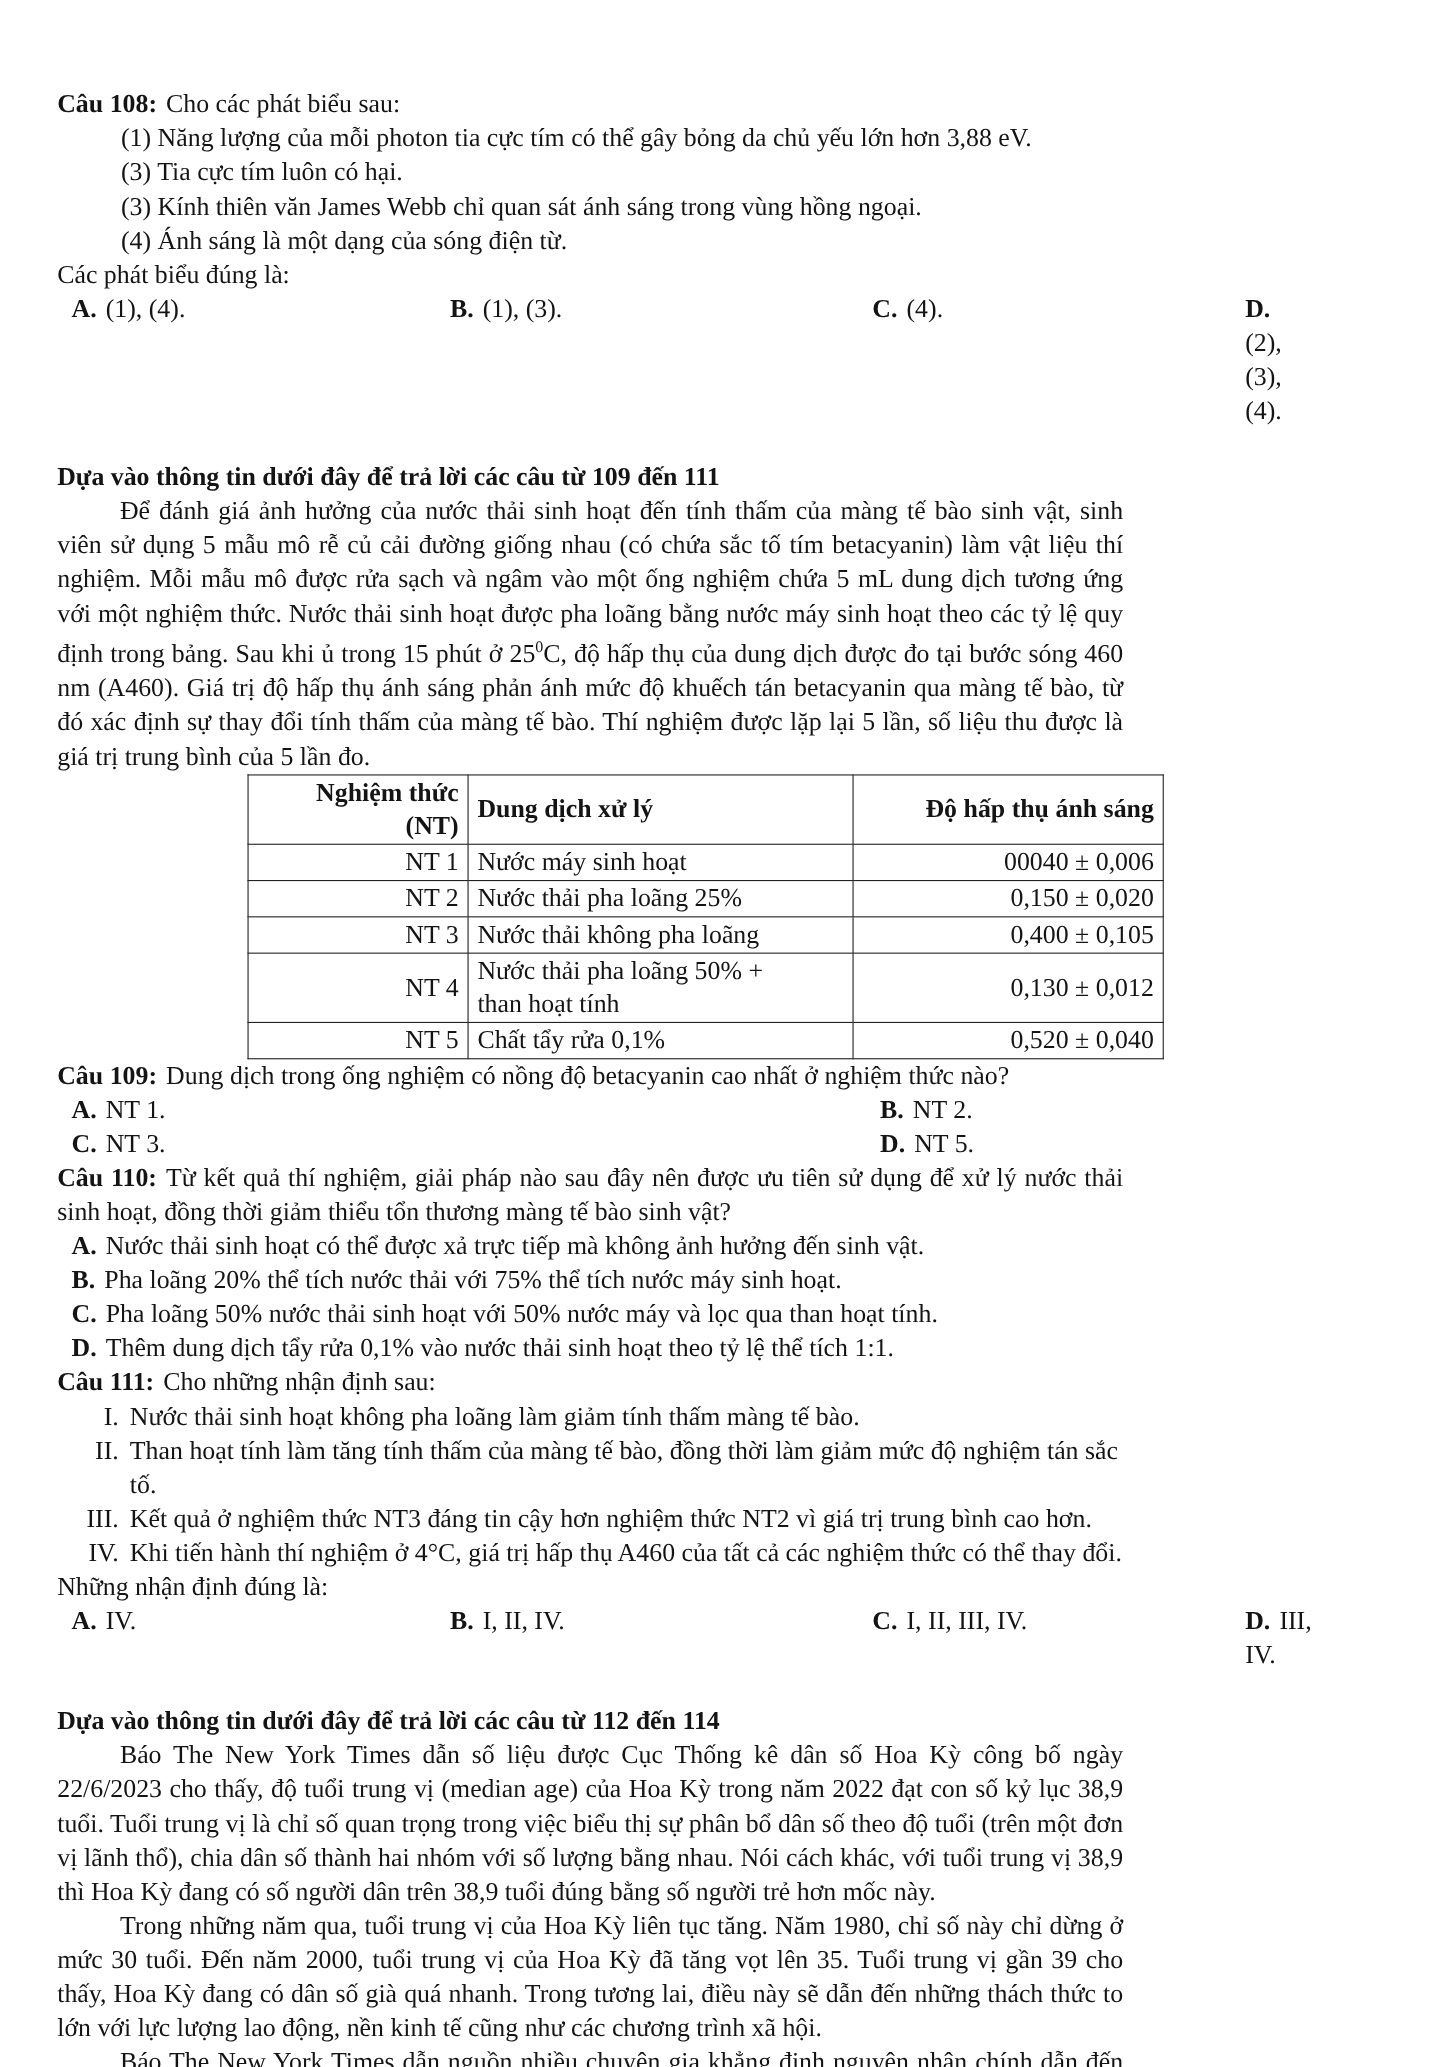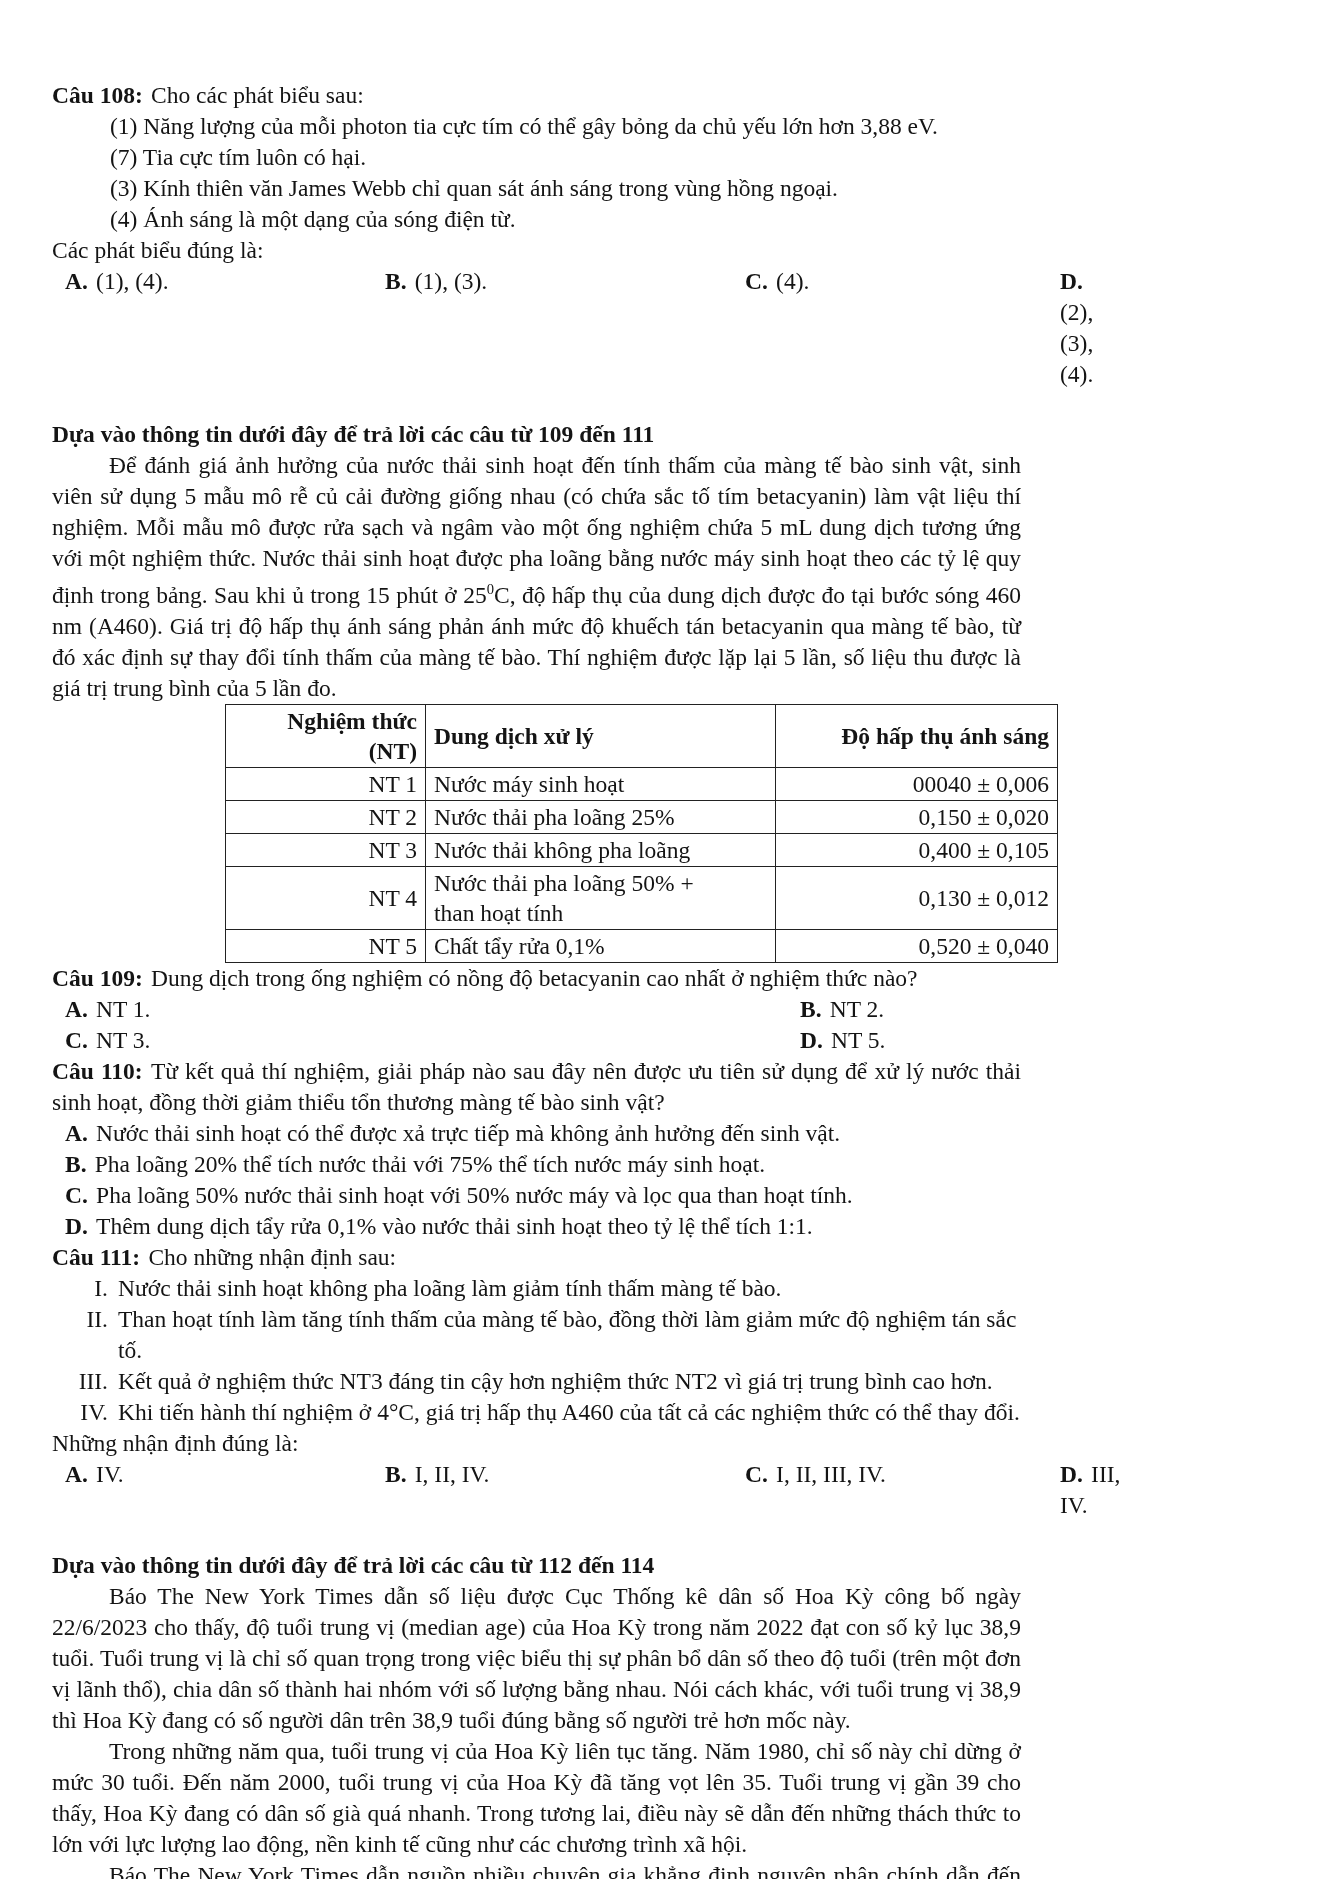--- a/index.html
+++ b/index.html
@@ -13,20 +13,21 @@
   .page { width: 1073px; height: 1879px; padding: 80px 52px 0 52px; position: relative; }
   .q-label { font-weight: bold; margin-right: 0.35em; }
   .opt-label { font-weight: bold; margin-right: 0.35em; }
   .justify { text-align: justify; }
   .indent { text-indent: 57px; }
   .stm { margin-left: 58px; }
   .opts4 {
     display: grid;
     grid-template-columns: 320px 360px 315px auto;
     margin-left: 13px;
+    gap: 24px;
   }
   .opts2 {
     display: grid;
     grid-template-columns: 735px auto;
     margin-left: 13px;
   }
   .opt-line { margin-left: 13px; }
   .sec-heading { font-weight: bold; margin-top: 29px; }
   .roman-row { display: flex; margin-left: 16px; }
   .roman-num { width: 40px; text-align: right; flex: 0 0 40px; }
@@ -54,21 +55,21 @@
 </head>
 <body>
 
 <div class="page">
 
   <div>
     <div>
       <span class="q-label">Câu 108:</span><span>Cho các phát biểu sau:</span>
     </div>
     <div class="stm">(1) Năng lượng của mỗi photon tia cực tím có thể gây bỏng da chủ yếu lớn hơn 3,88 eV.</div>
-    <div class="stm">(7) Tia cực tím luôn có hại.</div>
+    <div class="stm">(3) Tia cực tím luôn có hại.</div>
     <div class="stm">(3) Kính thiên văn James Webb chỉ quan sát ánh sáng trong vùng hồng ngoại.</div>
     <div class="stm">(4) Ánh sáng là một dạng của sóng điện từ.</div>
     <div>Các phát biểu đúng là:</div>
     <div class="opts4">
       <div><span class="opt-label">A.</span><span>(1), (4).</span></div>
       <div><span class="opt-label">B.</span><span>(1), (3).</span></div>
       <div><span class="opt-label">C.</span><span>(4).</span></div>
       <div><span class="opt-label">D.</span><span>(2), (3), (4).</span></div>
     </div>
   </div>

